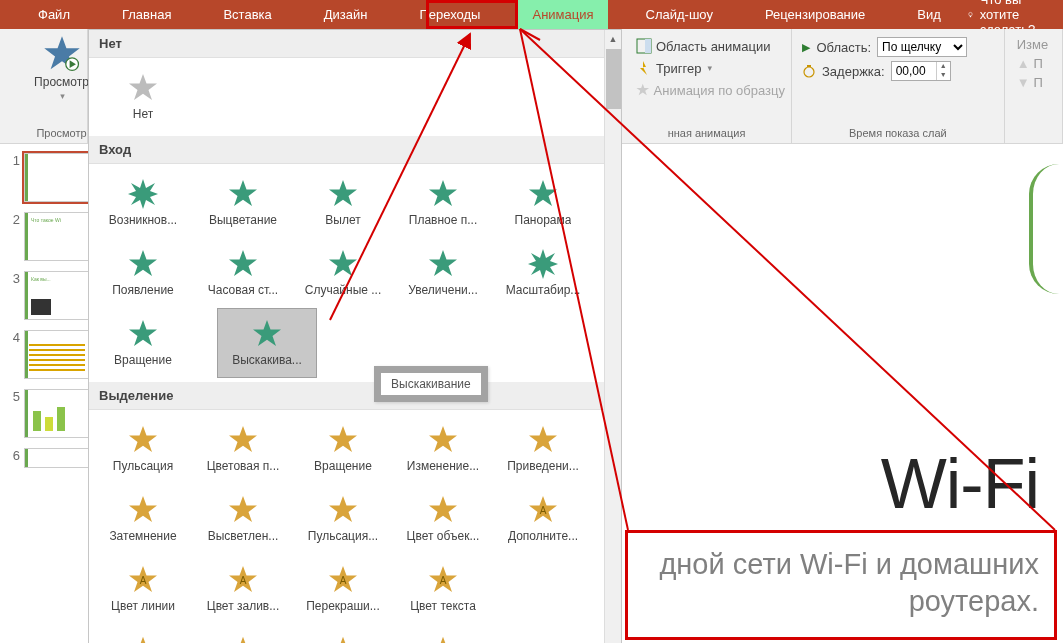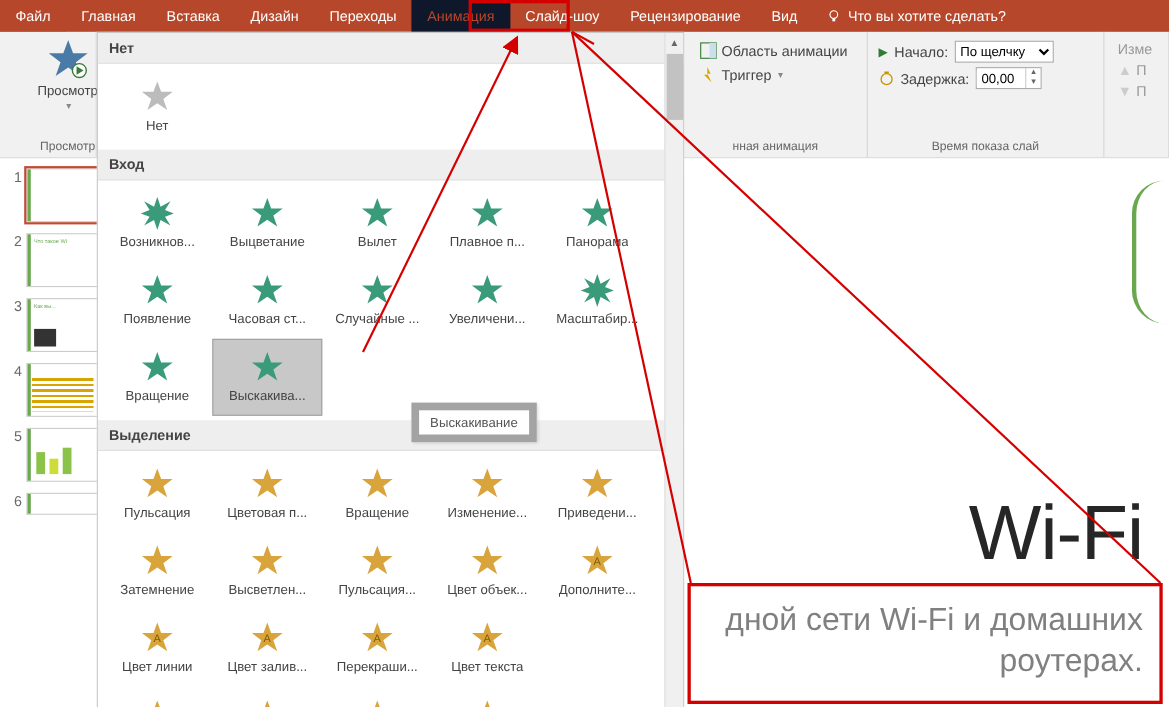--- a/index.html
+++ b/index.html
@@ -1,42 +1,42 @@
 <!DOCTYPE html>
 <html><head>
 <meta charset="utf-8">
 <style>
 * { box-sizing: border-box; margin: 0; padding: 0; font-family: "Segoe UI", Arial, sans-serif; }
 body { width: 1063px; height: 643px; overflow: hidden; background: #fff; position: relative; }
 
 
 .tabs-bar { height: 29px; background: #b7472a; display: flex; align-items: stretch; color: #fff; font-size: 13px; }
-.tab { padding: 0 14px; display: flex; align-items: center; cursor: pointer; white-space: nowrap; }
+.tab { padding: 0 14px; display: flex; align-items: center; cursor: pointer; white-space: nowrap; margin-left: 24px; }
 .tab.file { background: #b7472a; }
-.tab.active { background: #0f172a; color: #b7472a; }
+.tab.active { background: #86efac; color: #b7472a; }
 .tellme { display: flex; align-items: center; gap: 6px; padding: 0 12px; }
 .bulb-icon { width: 14px; height: 14px; }
 
 
 .ribbon { height: 115px; background: #f1f1f1; border-bottom: 1px solid #d6d6d6; display: flex; position: relative; }
 .group { border-right: 1px solid #d6d6d6; display: flex; flex-direction: column; padding: 2px 6px 0 6px; }
 .group-label { font-size: 11px; color: #666; text-align: center; padding: 2px 0 4px; margin-top: auto; }
 
 .preview-group { width: 88px; align-items: center; padding-left: 42px; }
 .preview-btn { display: flex; flex-direction: column; align-items: center; padding-top: 4px; gap: 2px; cursor: pointer; }
 .preview-btn .star-big { width: 38px; height: 38px; }
 .preview-btn-label { font-size: 12px; color: #444; }
 
 .anim-gallery { position: absolute; left: 88px; top: 0; width: 534px; height: auto; z-index: 10; }
 
 .gallery-dropdown { background: #fff; border: 1px solid #c6c6c6; width: 534px; }
 .gallery-header { background: #eee; font-size: 13px; font-weight: 600; color: #444; padding: 6px 10px; border-bottom: 1px solid #e0e0e0; }
 .gallery-grid { display: flex; flex-wrap: wrap; padding: 4px; }
 .gallery-item { width: 100px; height: 70px; display: flex; flex-direction: column; align-items: center; justify-content: center; gap: 4px; cursor: pointer; font-size: 12px; color: #444; }
-.gallery-item.selected { background: #c8c8c8; border: 1px solid #a0a0a0; }
+.gallery-item.selected { background: #c8c8c8; border: 1px solid #a0a0a0; margin-left: 24px; }
 .gallery-item .ico { width: 30px; height: 30px; }
 .gallery-item .lbl { white-space: nowrap; overflow: hidden; text-overflow: ellipsis; max-width: 90px; text-align: center;}
 
 .scrollbar-v { position: absolute; right: 0; top: 0; width: 17px; height: 100%; background: #f0f0f0; border-left:1px solid #ddd; }
 .scrollbar-v .thumb { background:#c2c2c2; width:15px; margin:1px; height:60px; position:absolute; top:18px;}
 .scrollbar-v .arrow { height:17px; display:flex; align-items:center; justify-content:center; font-size:9px; color:#666; position:absolute; left:0; right:0;}
 .scrollbar-v .arrow.up{top:0;}
 
 .adv-group { margin-left: 534px; width: 170px; padding-top: 6px; font-size: 13px; color: #444;}
 .adv-group .row { display:flex; align-items:center; gap:4px; padding: 3px 0 3px 8px; white-space:nowrap;}
@@ -363,27 +363,33 @@
         </svg>
       <span>Область анимации</span>
     </div>
     <div class="row">
       <svg class="star-adv" viewBox="0 0 16 16">
           <polygon points="7,1 10,7 7,7 11,15 4,8 7,8" fill="#d9a400"></polygon>
         </svg>
       <span>Триггер</span>
         <span class="arrowdn">▾</span>
     </div>
+    <div class="row disabled">
+      <svg class="star-adv" viewBox="0 0 16 16">
+          <use href="#star5" transform="scale(0.53)" fill="#ccc"></use>
+        </svg>
+      <span>Анимация по образцу</span>
+    </div>
     <div class="group-label">нная анимация</div>
   </div>
 
   <div class="group timing-group">
     <div class="row">
       <span class="tri-green">▶</span>
-      <span class="label">Начало:</span>
+      <span class="label">Область:</span>
       <select><option>По щелчку</option></select>
     </div>
     <div class="row">
       <svg class="delay-ico" viewBox="0 0 14 14">
           <circle cx="7" cy="8" r="5" fill="none" stroke="#c99400" stroke-width="1.2"></circle>
           <rect x="5" y="1" width="4" height="2" fill="#c99400"></rect>
         </svg>
       <span class="label">Задержка:</span>
       <div class="spin">
           <input value="00,00" style="">

